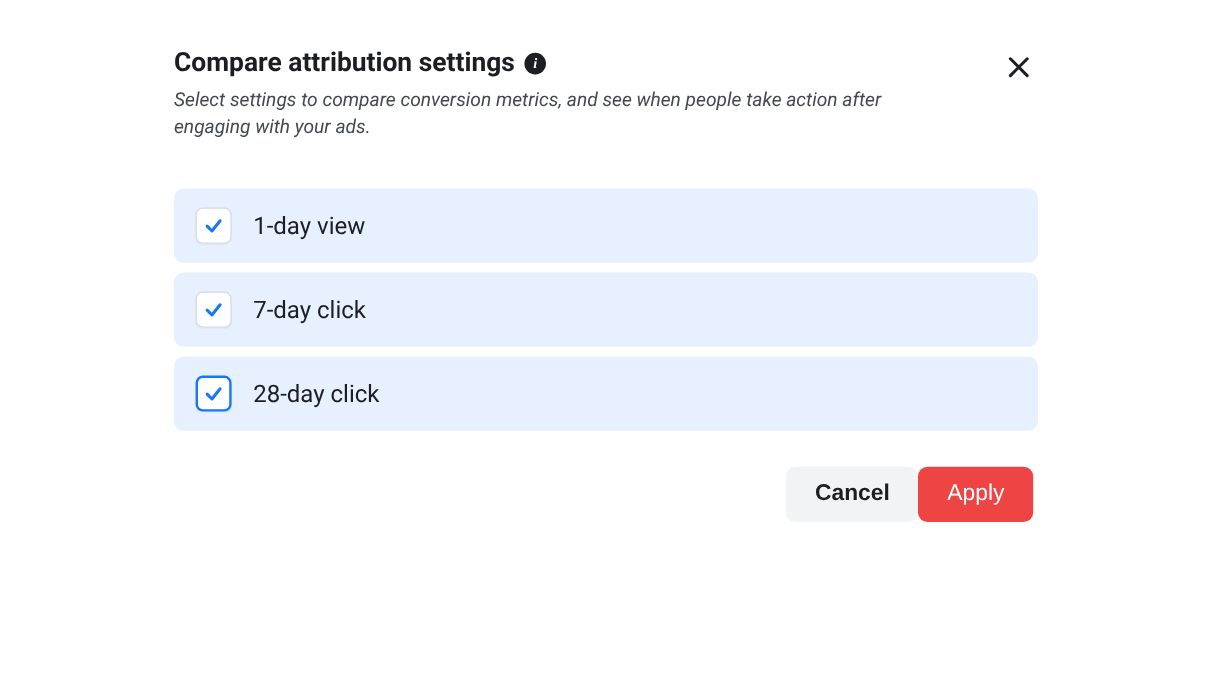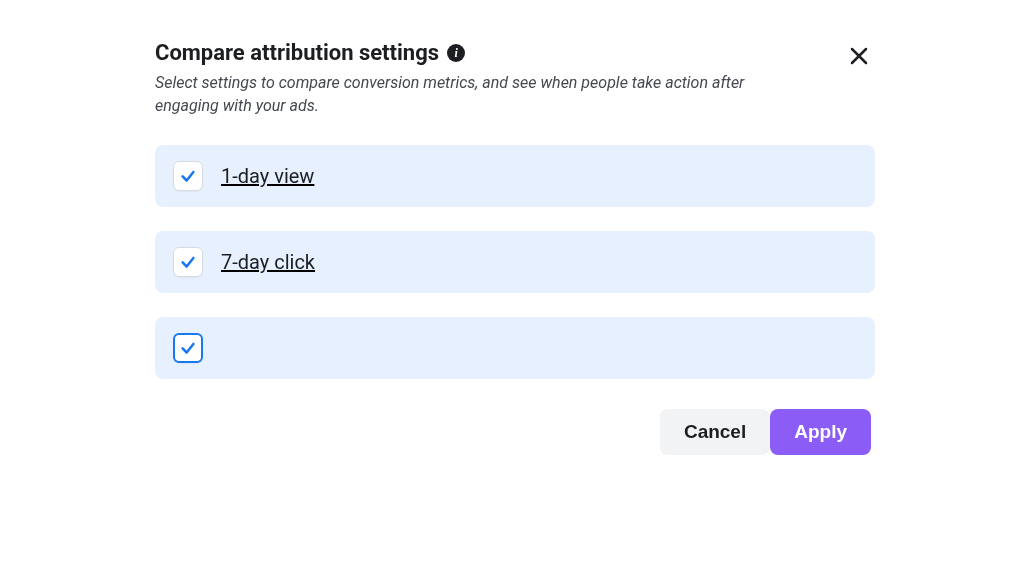--- a/index.html
+++ b/index.html
@@ -9,21 +9,21 @@
     }
     body {
       font-family: -apple-system, BlinkMacSystemFont, "Segoe UI", Roboto, Helvetica, Arial, sans-serif;
       background: #ffffff;
       width: 1024px;
       height: 576px;
       position: relative;
     }
     .dialog {
       position: absolute;
-      left: 155px;
+      left: 145px;
       top: 40px;
       width: 720px;
     }
     .dialog-header {
       position: relative;
       padding-right: 40px;
     }
     .dialog-title-row {
       display: flex;
       align-items: center;
@@ -69,25 +69,24 @@
     }
     .dialog-subtitle {
       margin-top: 6px;
       font-size: 16px;
       color: #444950;
       line-height: 1.45;
       max-width: 640px;
       font-style: italic;
     }
     .options-list {
-      margin-top: 28px;
+      margin-top: 40px;
       display: flex;
       flex-direction: column;
-      gap: 24px;
-      text-decoration: underline;
+      gap: 8px;
     }
     .option-row {
       background: #e7f0ff;
       border-radius: 8px;
       padding: 16px 18px;
       display: flex;
       align-items: center;
       gap: 18px;
       cursor: pointer;
     }
@@ -126,23 +125,23 @@
       padding: 12px 24px;
       border-radius: 8px;
       cursor: pointer;
       border: none;
     }
     .btn-cancel {
       background: #f2f3f5;
       color: #1c1e21;
     }
     .btn-apply {
-      background: #8b5cf6;
+      background: #ef4444;
       color: #ffffff;
-      font-weight: 700;
+      font-weight: 400;
     }
   </style>
 </head>
 <body>
 
 <div class="dialog">
   <div class="dialog-header">
     <div class="dialog-title-row">
       <h2 class="dialog-title">Compare attribution settings</h2>
       <span class="info-icon">i</span>
@@ -175,20 +174,21 @@
       <span class="option-label">7-day click</span>
     </div>
 
 
     <div class="option-row">
       <span class="checkbox focused">
         <svg class="checkmark" viewBox="0 0 20 20">
           <path d="M4 10.5 L8.5 15 L16 5.5" stroke="#1877f2" stroke-width="2.8" stroke-linecap="round" stroke-linejoin="round" fill="none"></path>
         </svg>
       </span>
+      <span class="option-label">28-day click</span>
     </div>
 
   </div>
 
   <div class="dialog-footer">
     <button class="btn btn-cancel">Cancel</button>
     <button class="btn btn-apply">Apply</button>
   </div>
 </div>
 

